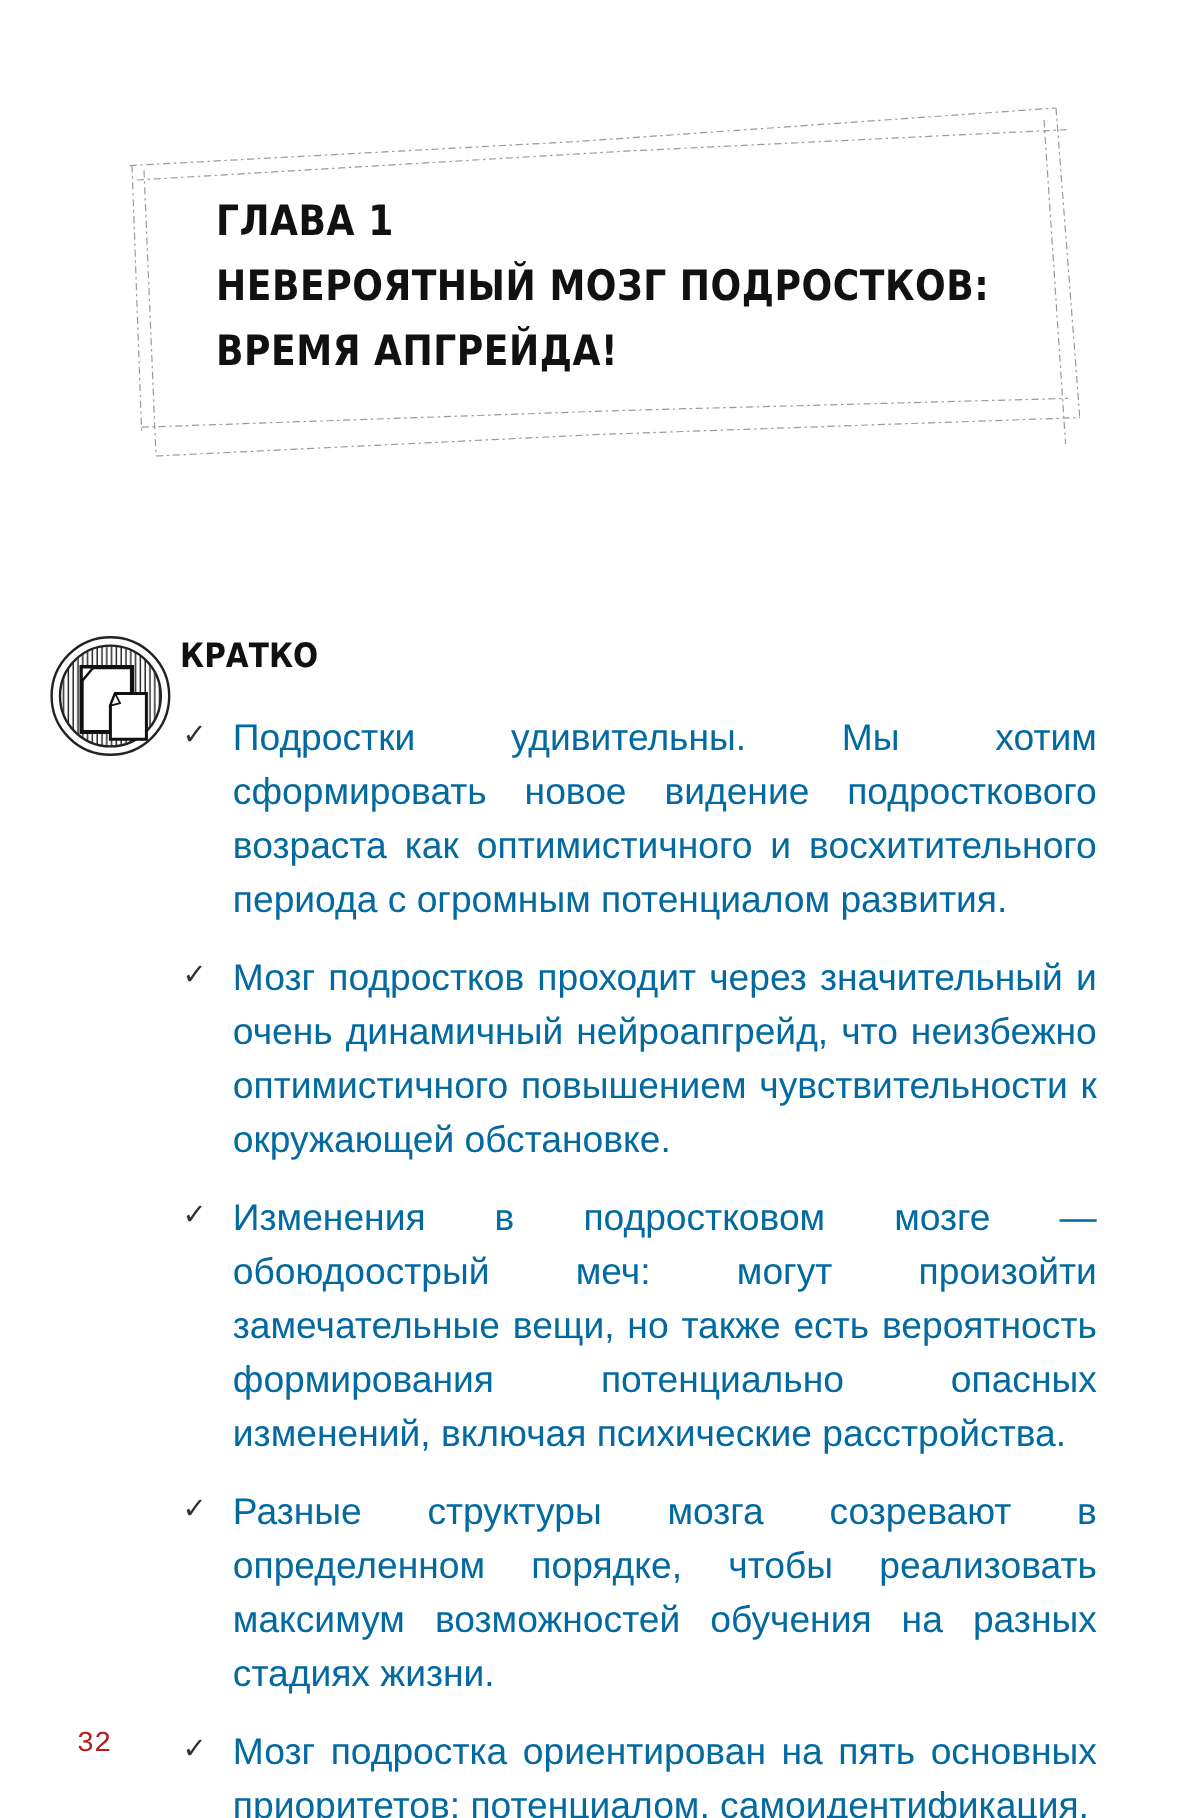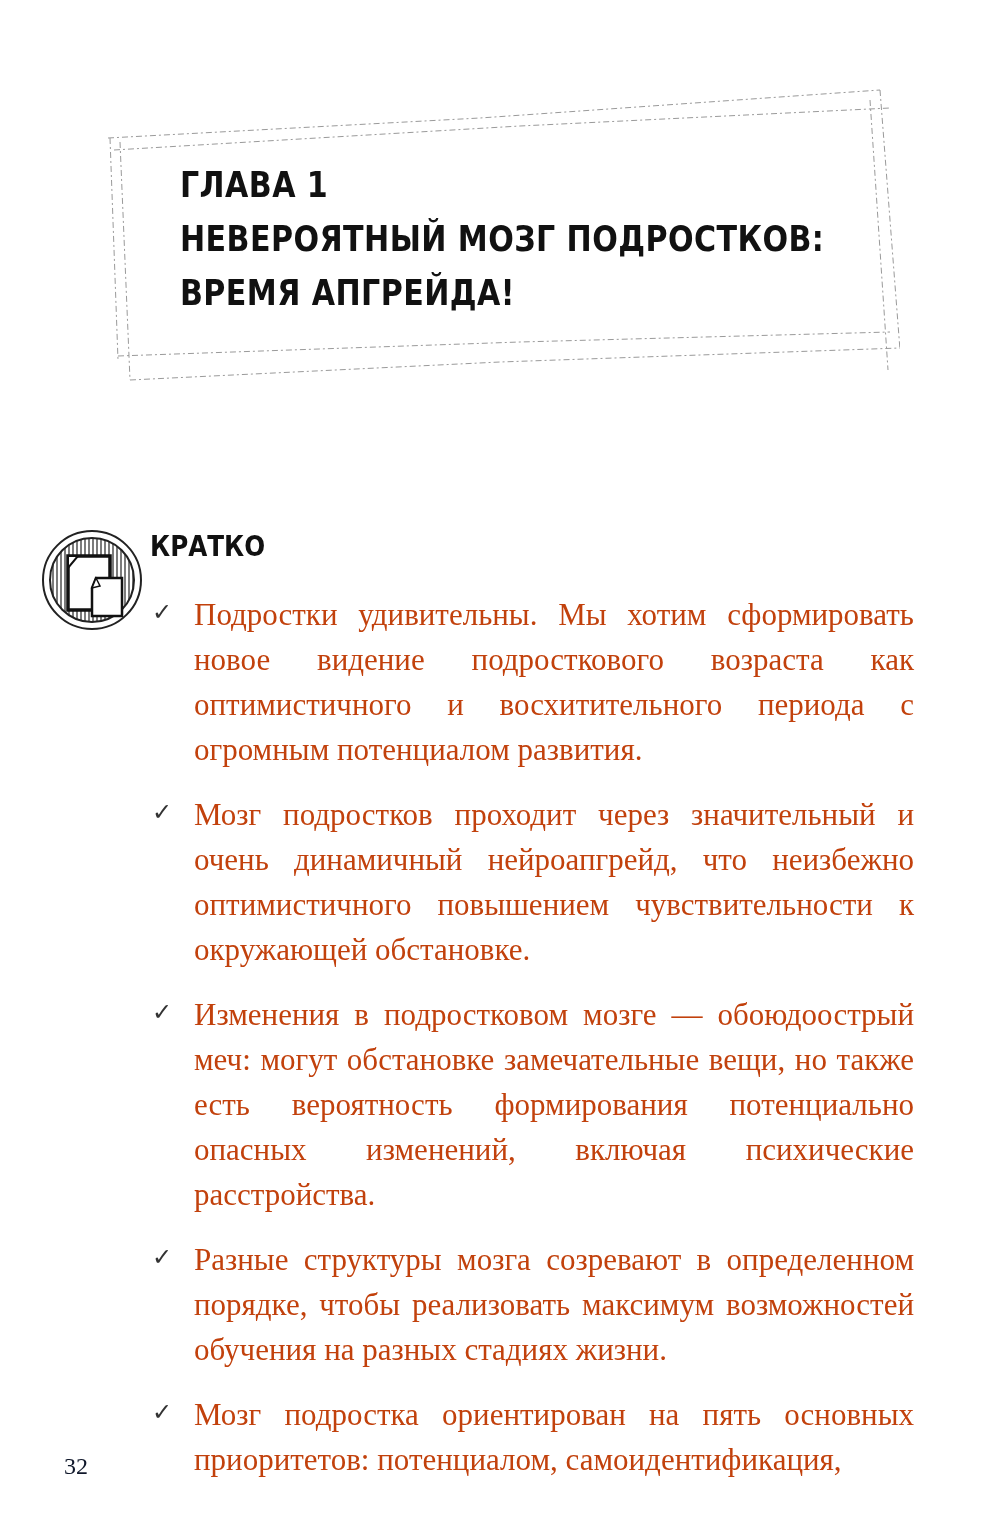--- a/index.html
+++ b/index.html
@@ -28,28 +28,28 @@
     transform: scaleX(0.88); transform-origin: left top;
   }
 
   .bullets { position: absolute; left: 152px; top: 592px; width: 780px; }
   .bullet { position: relative; padding-left: 42px; margin-bottom: 20px; }
   .check {
     position: absolute; left: 0; top: 6px; font-size: 24px;
     font-family: "DejaVu Sans", sans-serif; color: #333;
   }
   .bullet-text {
-    font-family: Liberation Serif, serif; font-size: 31px; line-height: 45px;
-    color: #c2410c; text-align: justify; text-align-last: left;
+    font-family: Liberation Sans, sans-serif; font-size: 31px; line-height: 45px;
+    color: #0369a1; text-align: justify; text-align-last: left;
     width: 720px; display: block;
   }
 
   .page-number {
     position: absolute; left: 64px; top: 1440px;
-    font-family: Liberation Serif, serif; font-size: 24px; color: #0f172a; margin-top: 13px;
+    font-family: Liberation Mono, monospace; font-size: 24px; color: #b91c1c;
   }
 </style>
 </head>
 <body>
 
 <div class="title-frame">
   <svg width="800" height="310" viewBox="0 0 800 310">
     <g fill="none" stroke="#9a9a9a" stroke-width="1" stroke-dasharray="6 3 2 3">
       <path d="M8 58 L 380 38 L 780 10"></path>
       <path d="M14 70 L 420 46 L 790 28"></path>
@@ -91,21 +91,21 @@
   <div class="bullet">
     <span class="check">✓</span>
     <span class="bullet-text">Подростки удивительны. Мы хотим сформировать новое видение подросткового возраста как оптимистичного и восхитительного периода с огромным потенциалом развития.</span>
   </div>
   <div class="bullet">
     <span class="check">✓</span>
     <span class="bullet-text">Мозг подростков проходит через значительный и очень динамичный нейроапгрейд, что неизбежно оптимистичного повышением чувствительности к окружающей обстановке.</span>
   </div>
   <div class="bullet">
     <span class="check">✓</span>
-    <span class="bullet-text">Изменения в подростковом мозге — обоюдоострый меч: могут обстановке замечательные вещи, но также есть вероятность формирования потенциально опасных изменений, включая психические расстройства.</span>
+    <span class="bullet-text">Изменения в подростковом мозге — обоюдоострый меч: могут произойти замечательные вещи, но также есть вероятность формирования потенциально опасных изменений, включая психические расстройства.</span>
   </div>
   <div class="bullet">
     <span class="check">✓</span>
     <span class="bullet-text">Разные структуры мозга созревают в определенном порядке, чтобы реализовать максимум возможностей обучения на разных стадиях жизни.</span>
   </div>
   <div class="bullet">
     <span class="check">✓</span>
     <span class="bullet-text">Мозг подростка ориентирован на пять основных приоритетов: потенциалом, самоидентификация,</span>
   </div>
 </div>

